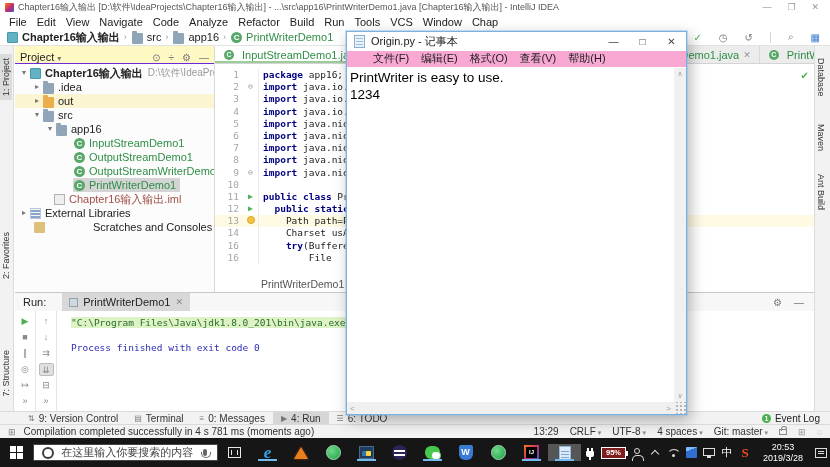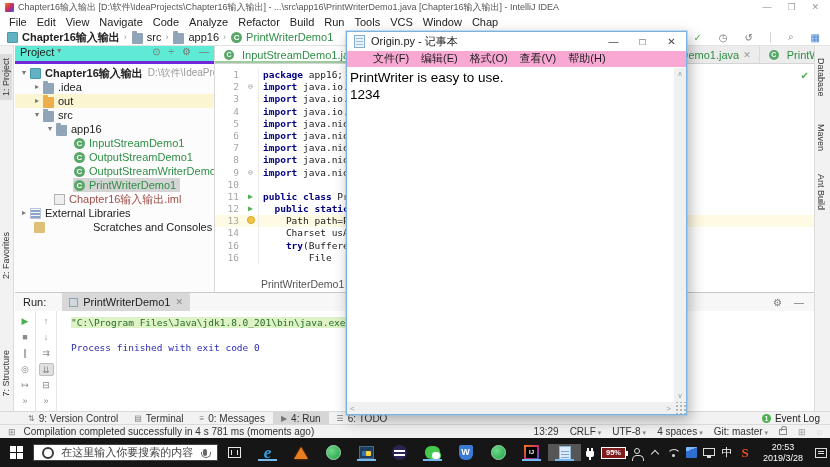--- a/index.html
+++ b/index.html
@@ -27,21 +27,21 @@
 .stripe-l{left:0;width:14px;border-right:1px solid #dcdcdc}
 .stripe-r{right:0;width:16px;border-left:1px solid #dcdcdc}
 .sbtn{position:absolute;font-size:9px;color:#333;writing-mode:vertical-rl;padding:4px 1px;white-space:nowrap}
 .stripe-l .sbtn{transform:rotate(180deg);left:0}
 .sbtn.active{background:#dcdcdc}
 .sl-0{top:8px}.sl-1{top:182px}.sl-2{top:300px}
 .sr-0{top:8px}.sr-1{top:74px}.sr-2{top:124px}
 
 
 .project{position:absolute;left:15px;top:0;width:200px;bottom:119px;background:#fcfcfc;border-right:1px solid #d9d9d9;overflow:hidden}
-.phead{height:18px;display:flex;align-items:flex-start;padding:0 5px;font-size:11px;background:#5eead4;border-bottom:3px solid #6d28d9}
+.phead{height:18px;display:flex;align-items:flex-end;padding:0 5px;font-size:11px;background:#fef9c3;border-bottom:1px solid #6d28d9}
 .phead .ic{margin-left:auto;display:flex;gap:8px;color:#777;font-size:10px}
 .tree{padding-top:2px}
 .trow{height:14px;line-height:14px;white-space:nowrap;display:flex;align-items:center;font-size:11px}
 .trow .arr{color:#777;font-size:8px;width:10px;text-align:center;flex:0 0 auto}
 .trow.yellow{background:#fbf5d1}
 .sel{background:#d4d4d4;border-radius:1px;padding-right:4px}
 .suffix{color:#9b9b9b;font-size:10px;margin-left:5px}
 .red{color:#a1514a}
 .p-root{padding-left:4px}.p-l1{padding-left:17px}.p-l2{padding-left:30px}
 .p-l3{padding-left:58px}.p-l2b{padding-left:38px}.p-root2{padding-left:4px}.p-root3{padding-left:18px}

